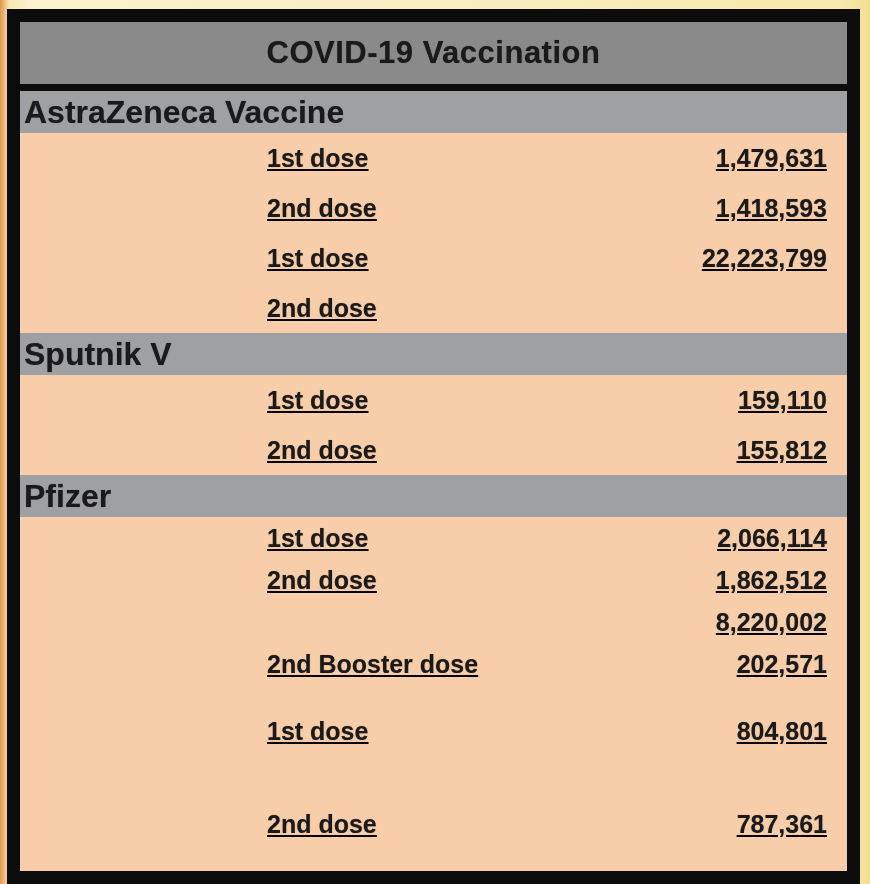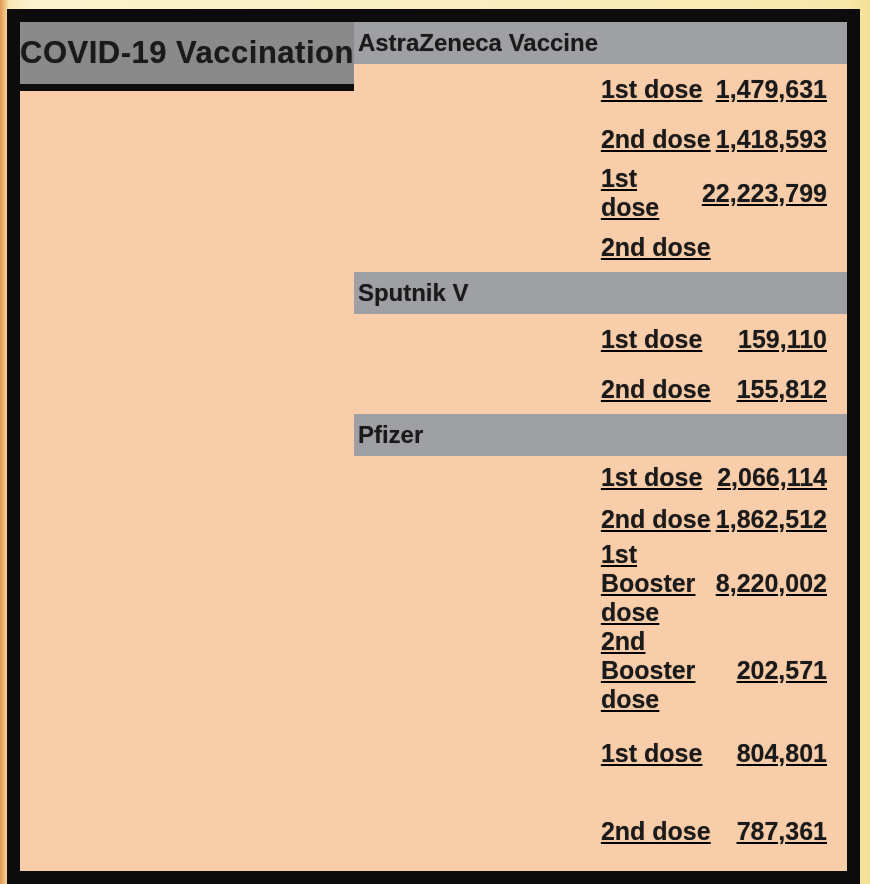--- a/index.html
+++ b/index.html
@@ -7,21 +7,21 @@
     width: 870px; height: 884px; position: relative; overflow: hidden;
     font-family: "Liberation Sans", "DejaVu Sans", sans-serif;
     background: linear-gradient(90deg,
       #dd9853 0px, #eeb97a 4px, #f7e7b4 9px, #fbf2cd 30px,
       #f9eec1 55%, #f7e8ab 97%, #f3df93 100%);
   }
   .frame {
     position: absolute; left: 7px; top: 9px; right: 10px; bottom: 0;
     border: 13px solid var(--frame-border);
     background: var(--row-bg);
-    display: flex; 
+    display: flex; flex-direction: column;
     box-sizing: border-box;
   }
   .title-bar {
     height: 62px; flex: 0 0 auto;
     background: var(--title-bg);
     border-bottom: 7px solid var(--frame-border);
     display: flex; align-items: center; justify-content: center;
   }
   .title-text {
     font-size: 31px; font-weight: bold; color: var(--text);
@@ -31,21 +31,21 @@
   .sections { flex: 1 1 auto; display: flex; flex-direction: column; }
   .section { display: flex; flex-direction: column; flex: 0 0 auto; }
   .section:last-child { flex: 1 1 auto; }
   .section-header {
     height: 42px; flex: 0 0 auto;
     background: var(--section-bg);
     display: flex; align-items: center;
     padding-left: 4px;
   }
   .section-name {
-    font-size: 24px; font-weight: bold; color: var(--text);
+    font-size: 32px; font-weight: bold; color: var(--text);
     text-shadow: 0 0 1px rgba(0,0,0,0.4);
   }
   .row {
     background: var(--row-bg);
     display: flex; align-items: center;
     flex: 1 1 auto;
     text-decoration: underline;
   }
   .row-label {
     margin-left: 247px;
@@ -107,21 +107,20 @@
     </div>
   <div class="row" style="min-height: 42px;">
     <span class="row-label">1st dose</span>
     <span class="row-value">2,066,114</span>
   </div>
         <div class="row" style="min-height: 42px;">
     <span class="row-label">2nd dose</span>
     <span class="row-value">1,862,512</span>
   </div>
         <div class="row" style="min-height: 42px;">
-    <span class="row-label">1st Booster dose</span>
     <span class="row-value">8,220,002</span>
   </div>
         <div class="row" style="min-height: 42px;">
     <span class="row-label">2nd Booster dose</span>
     <span class="row-value">202,571</span>
   </div>
       </section>
       <section class="section">
   <div class="row" style="min-height: 50px;">
     <span class="row-label">1st dose</span>

